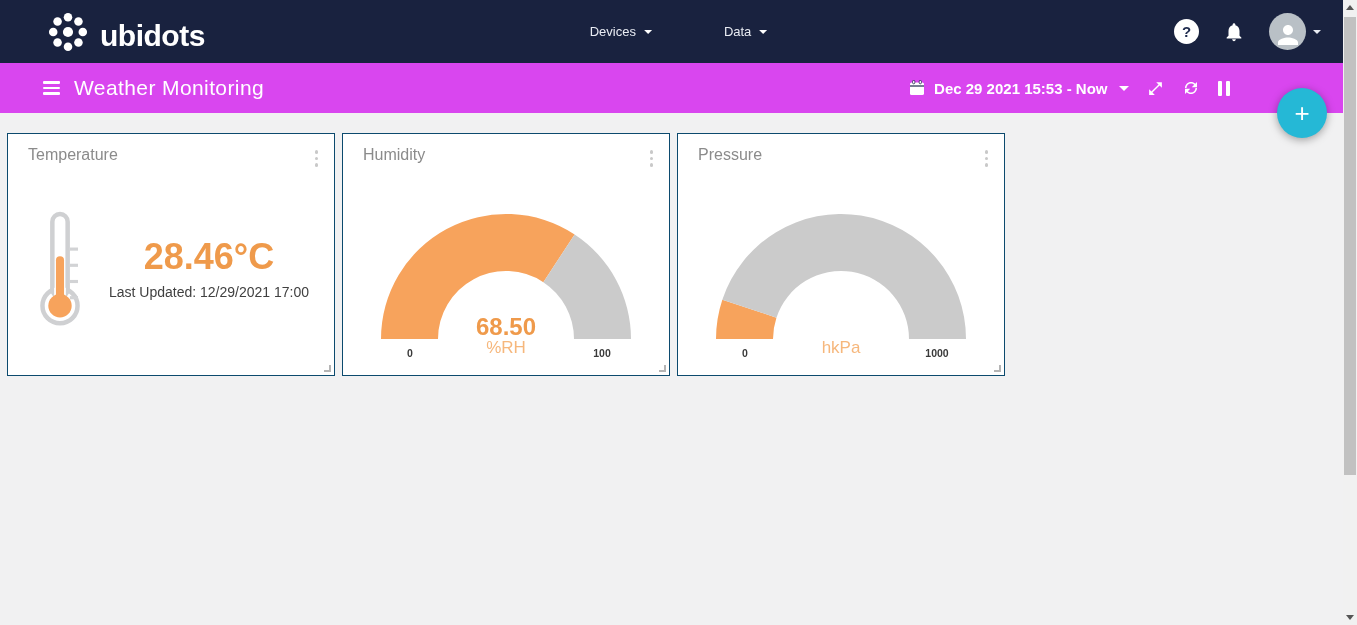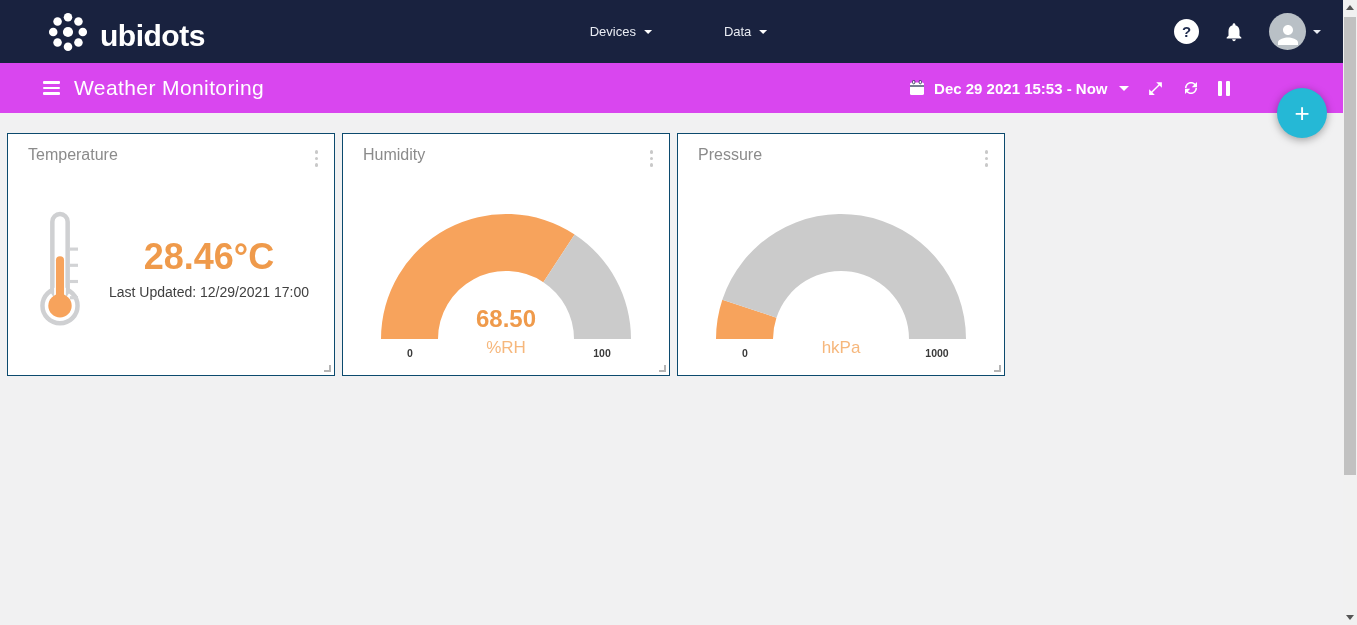--- a/index.html
+++ b/index.html
@@ -52,21 +52,21 @@
 
   
   .thermo-row { display:flex; align-items:center; justify-content:center; gap:22px; margin-top:38px; }
   .thermo-text { text-align:center; }
   .thermo-value { color:#ef9a4b; font-size:36px; font-weight:bold; }
   .thermo-updated { color:#404040; font-size:14px; margin-top:6px; }
 
   
   .gauge-wrap { position:relative; width:260px; margin:36px auto 0; }
   .gauge { display:block; overflow:visible; }
-  .gauge-value { position:absolute; left:0; right:0; bottom:14px; text-align:center;
+  .gauge-value { position:absolute; left:0; right:0; bottom:6px; text-align:center;
     color:#ef9a4b; font-size:24px; font-weight:bold; }
   .gauge-unit { position:absolute; left:0; right:0; bottom:-11px; text-align:center;
     color:#f6b77c; font-size:17px; }
   .gauge-min, .gauge-max { position:absolute; bottom:-12px; width:44px; text-align:center;
     color:#3a3a3a; font-size:10.5px; font-weight:bold; }
   .gauge-min { left:12px; }
   .gauge-max { left:204px; }
 
   
   .scrollbar { position:fixed; top:0; right:0; width:14px; height:625px; background:#f1f1f1; z-index:50; }

